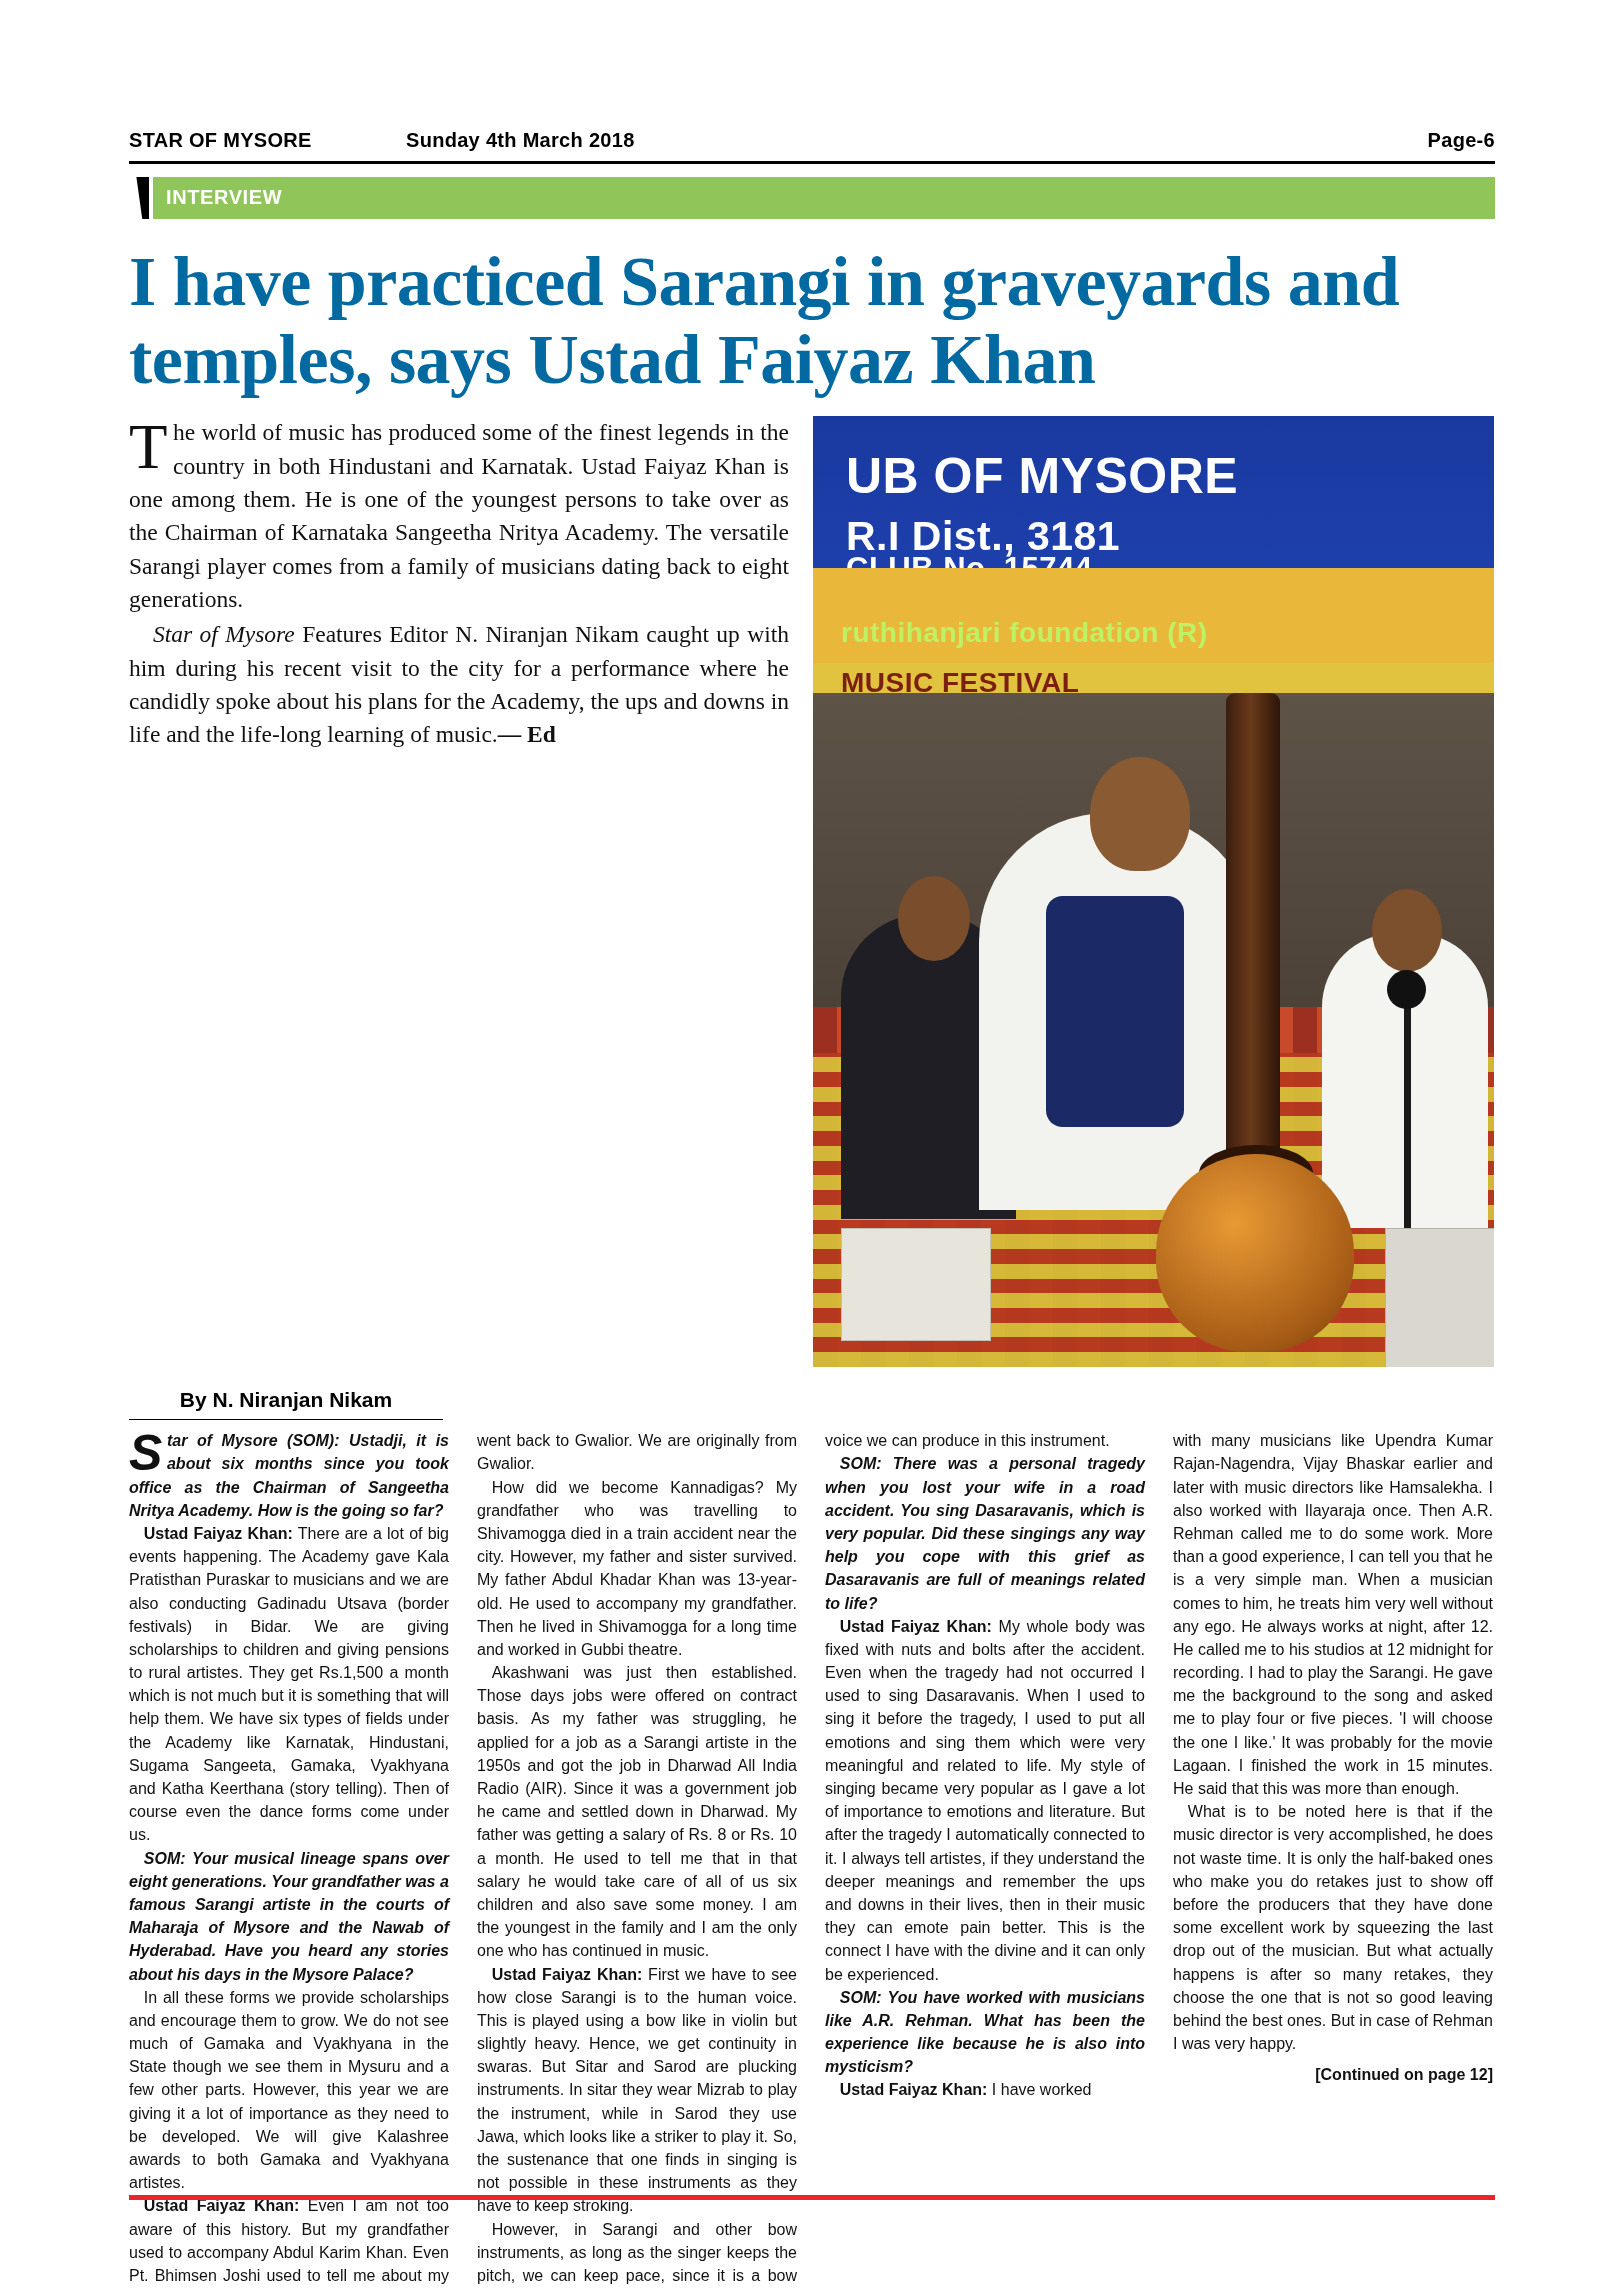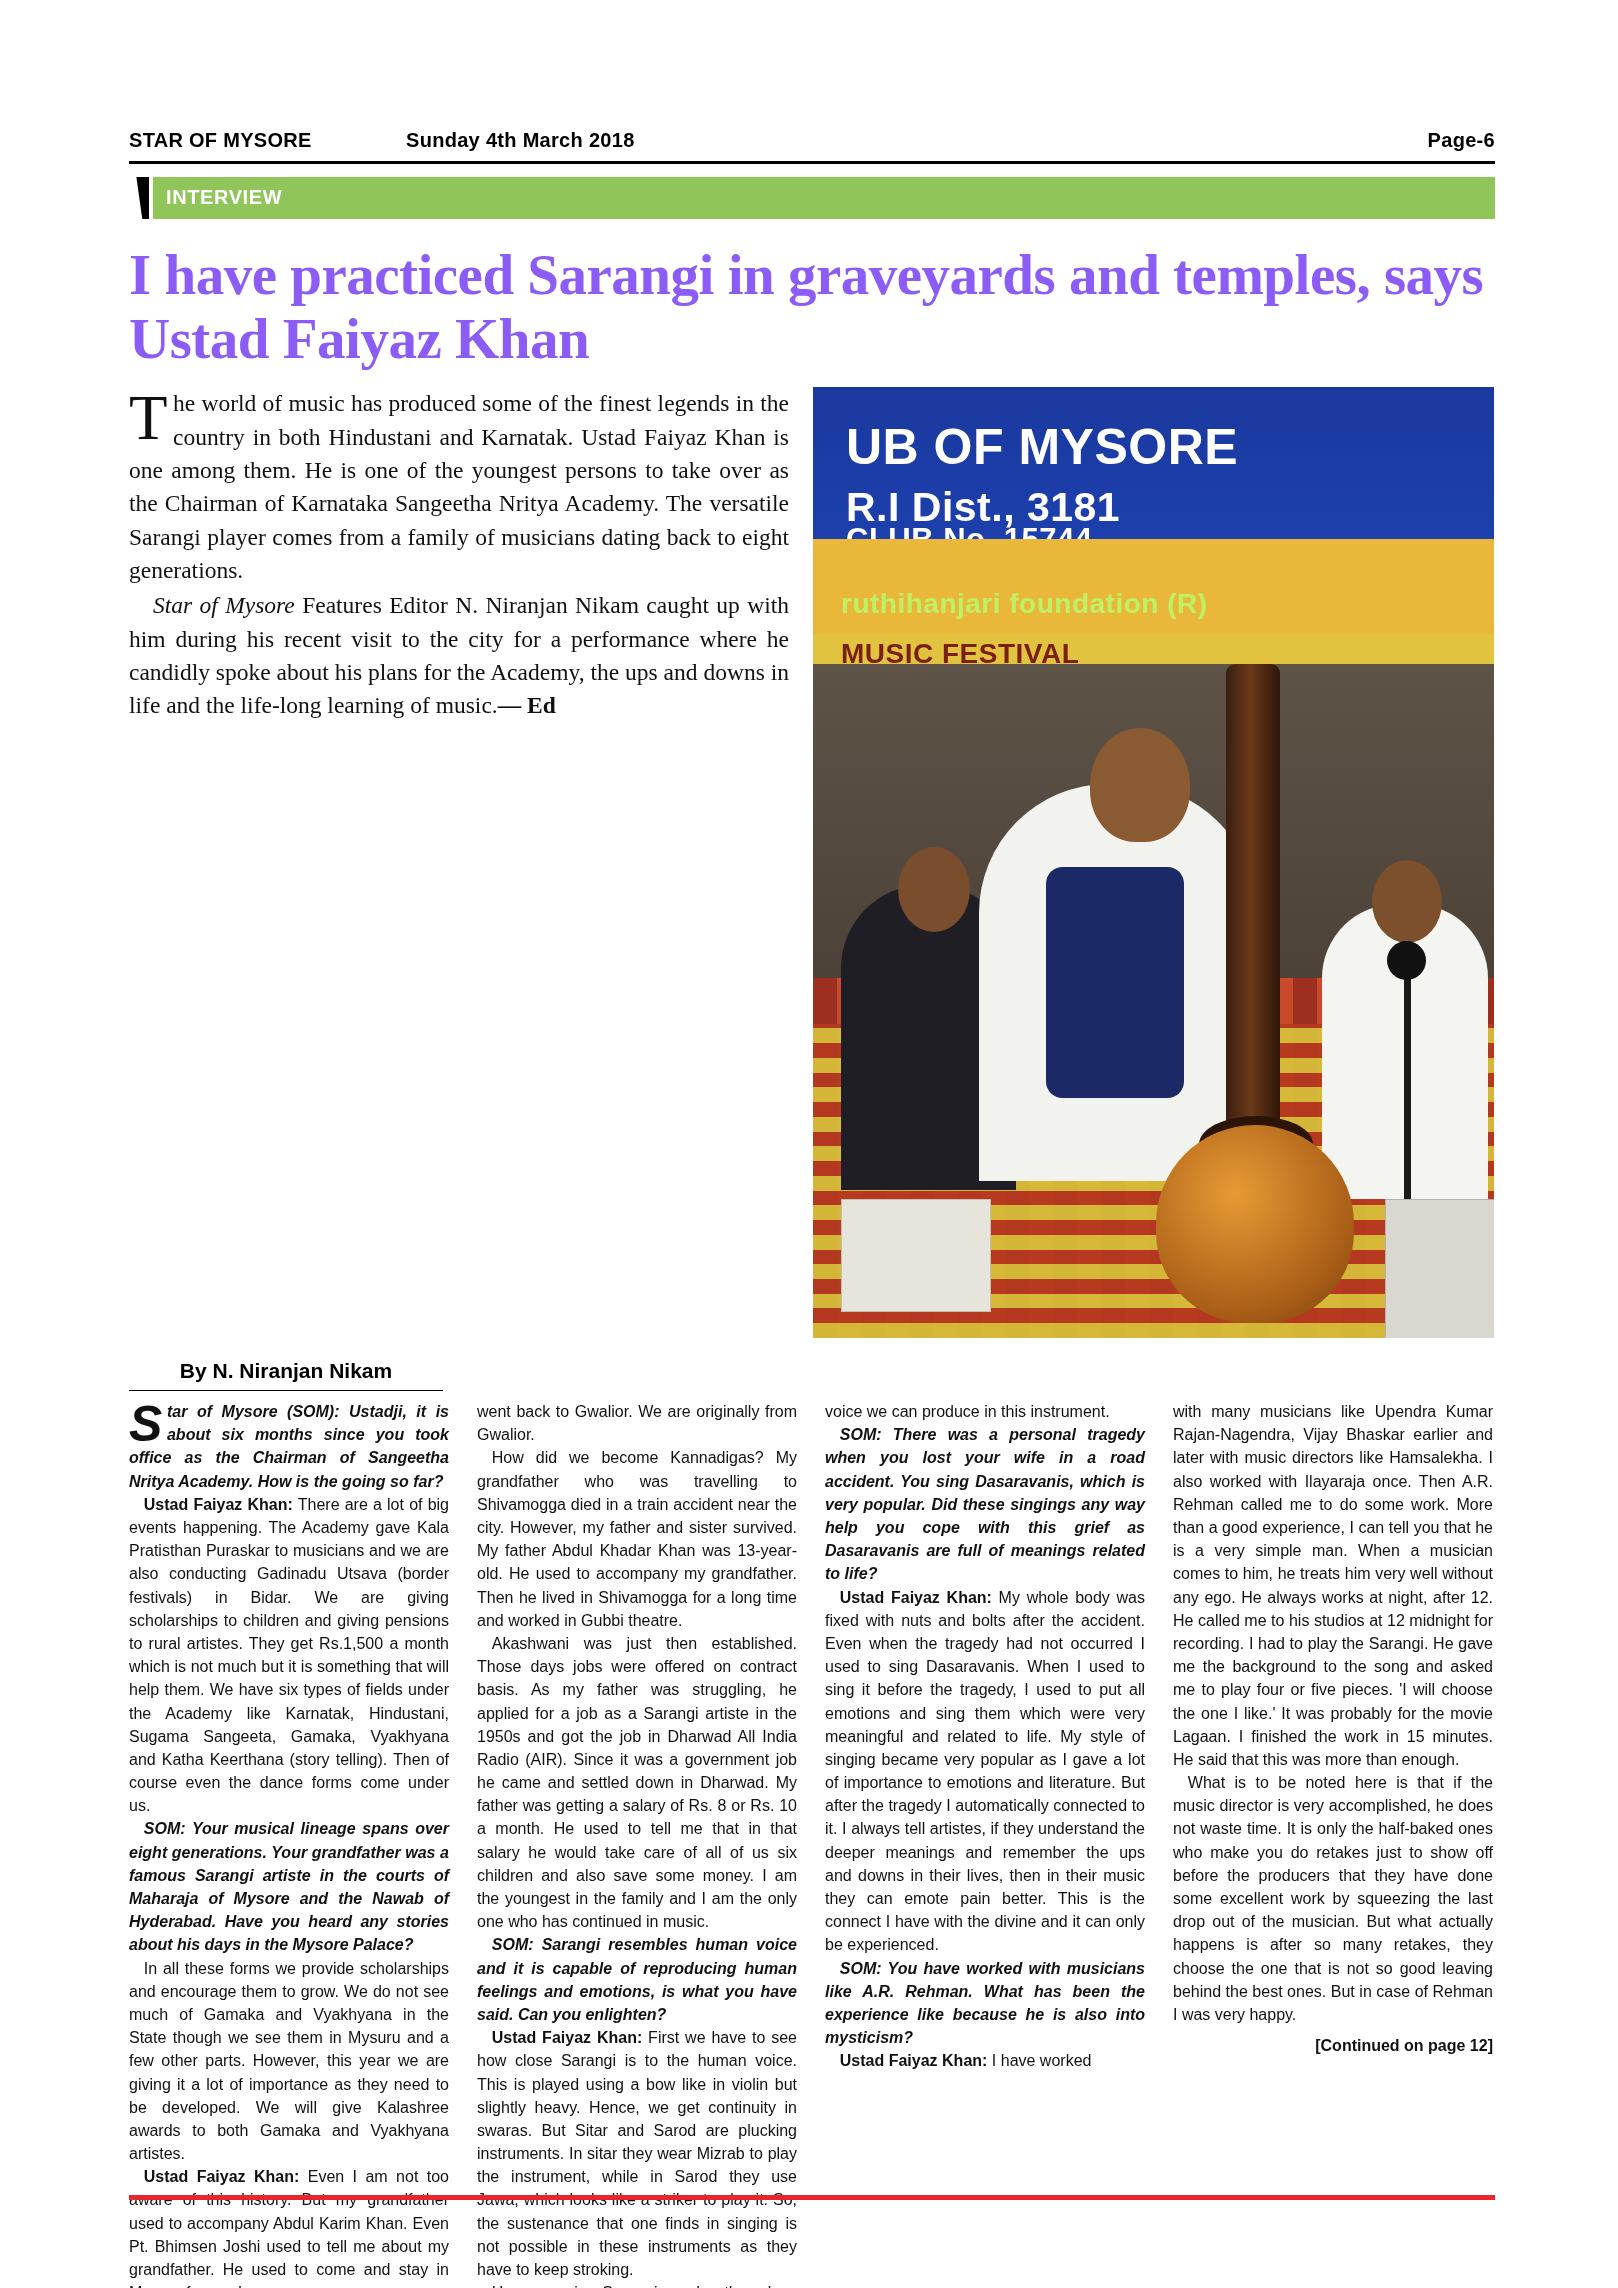--- a/index.html
+++ b/index.html
@@ -71,24 +71,24 @@
   .banner .label {
     color: #ffffff;
     font-weight: bold;
     font-size: 20px;
     letter-spacing: 0.6px;
     margin-left: 13px;
   }
 
   
   .headline {
-    color: #8b5cf6;
+    color: #0369a1;
     font-family: "Liberation Serif", serif;
     font-weight: bold;
-    font-size: 57px;
+    font-size: 70px;
     line-height: 1.12;
     margin-top: 24px;
     letter-spacing: -0.5px;
   }
 
   
   .top-block {
     display: flex;
     margin-top: 16.6px;
   }
@@ -332,21 +332,20 @@
           <p class="noindent"><span class="drop">S</span><span class="q">tar of Mysore (SOM): Ustadji, it is about six months since you took office as the Chairman of Sangeetha Nritya Academy. How is the going so far?</span></p>
           <p><span class="a-lead">Ustad Faiyaz Khan:</span><span> There are a lot of big events happening. The Academy gave Kala Pratisthan Puraskar to musicians and we are also conducting Gadinadu Utsava (border festivals) in Bidar. We are giving scholarships to children and giving pensions to rural artistes. They get Rs.1,500 a month which is not much but it is something that will help them. We have six types of fields under the Academy like Karnatak, Hindustani, Sugama Sangeeta, Gamaka, Vyakhyana and Katha Keerthana (story telling). Then of course even the dance forms come under us.</span></p>
           <p><span class="q">SOM: Your musical lineage spans over eight generations. Your grandfather was a famous Sarangi artiste in the courts of Maharaja of Mysore and the Nawab of Hyderabad. Have you heard any stories about his days in the Mysore Palace?</span></p>
           <p>In all these forms we provide scholarships and encourage them to grow. We do not see much of Gamaka and Vyakhyana in the State though we see them in Mysuru and a few other parts. However, this year we are giving it a lot of importance as they need to be developed. We will give Kalashree awards to both Gamaka and Vyakhyana artistes.</p>
           <p><span class="a-lead">Ustad Faiyaz Khan:</span><span> Even I am not too aware of this history. But my grandfather used to accompany Abdul Karim Khan. Even Pt. Bhimsen Joshi used to tell me about my grandfather. He used to come and stay in Mysore for weeks.</span></p>
         </div>
       <div class="col" id="c2">
           <p class="noindent">went back to Gwalior. We are originally from Gwalior.</p>
           <p>How did we become Kannadigas? My grandfather who was travelling to Shivamogga died in a train accident near the city. However, my father and sister survived. My father Abdul Khadar Khan was 13-year-old. He used to accompany my grandfather. Then he lived in Shivamogga for a long time and worked in Gubbi theatre.</p>
           <p>Akashwani was just then established. Those days jobs were offered on contract basis. As my father was struggling, he applied for a job as a Sarangi artiste in the 1950s and got the job in Dharwad All India Radio (AIR). Since it was a government job he came and settled down in Dharwad. My father was getting a salary of Rs. 8 or Rs. 10 a month. He used to tell me that in that salary he would take care of all of us six children and also save some money. I am the youngest in the family and I am the only one who has continued in music.</p>
-          <p><span class="q">SOM: Sarangi resembles human voice and it is capable of reproducing human feelings and emotions, is what you have said. Can you enlighten?</span></p>
           <p><span class="a-lead">Ustad Faiyaz Khan:</span><span> First we have to see how close Sarangi is to the human voice. This is played using a bow like in violin but slightly heavy. Hence, we get continuity in swaras. But Sitar and Sarod are plucking instruments. In sitar they wear Mizrab to play the instrument, while in Sarod they use Jawa, which looks like a striker to play it. So, the sustenance that one finds in singing is not possible in these instruments as they have to keep stroking.</span></p>
           <p>However, in Sarangi and other bow instruments, as long as the singer keeps the pitch, we can keep pace, since it is a bow instrument, the swara does not get cut. The second reason is the bow used in the Sarangi instrument is made out of the goat's intestine. Hence, the sound is very close to human voice. Then there are no frets in Sarangi unlike in Sarod and Sitar and therefore we can produce the intonations in the voice of a singer as it is. Hence, all the nuances in the human</p>
         </div>
       <div class="col" id="c3">
           <p class="noindent">voice we can produce in this instrument.</p>
           <p><span class="q">SOM: There was a personal tragedy when you lost your wife in a road accident. You sing Dasaravanis, which is very popular. Did these singings any way help you cope with this grief as Dasaravanis are full of meanings related to life?</span></p>
           <p><span class="a-lead">Ustad Faiyaz Khan:</span><span> My whole body was fixed with nuts and bolts after the accident. Even when the tragedy had not occurred I used to sing Dasaravanis. When I used to sing it before the tragedy, I used to put all emotions and sing them which were very meaningful and related to life. My style of singing became very popular as I gave a lot of importance to emotions and literature. But after the tragedy I automatically connected to it. I always tell artistes, if they understand the deeper meanings and remember the ups and downs in their lives, then in their music they can emote pain better. This is the connect I have with the divine and it can only be experienced.</span></p>
           <p><span class="q">SOM: You have worked with musicians like A.R. Rehman. What has been the experience like because he is also into mysticism?</span></p>
           <p><span class="a-lead">Ustad Faiyaz Khan:</span><span> I have worked</span></p>
         </div>

